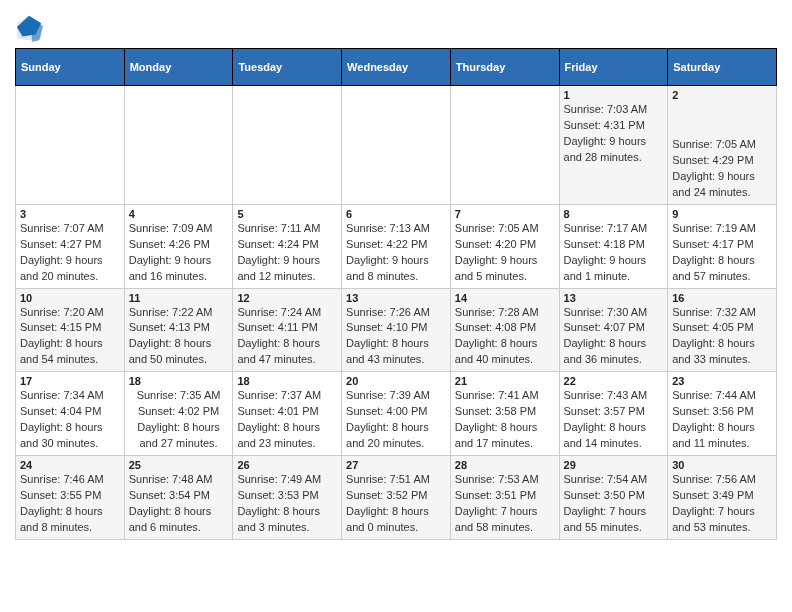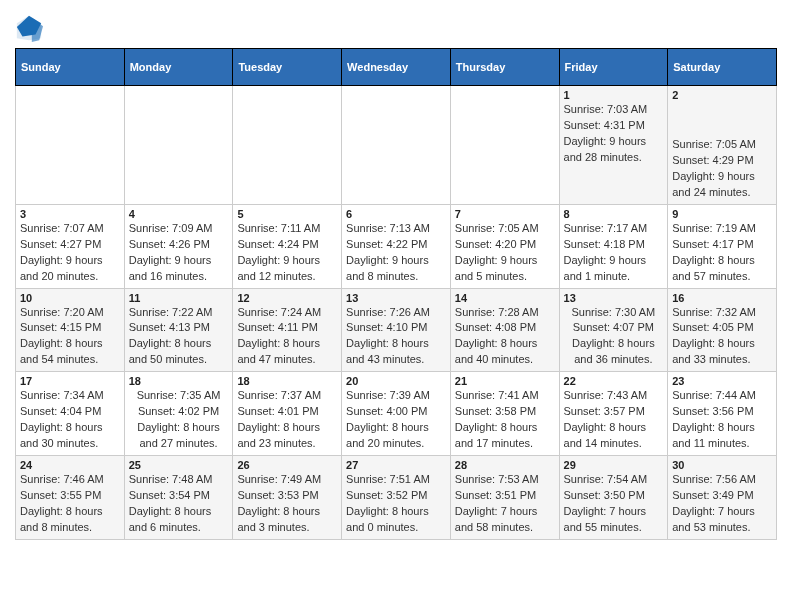--- a/index.html
+++ b/index.html
@@ -231,21 +231,21 @@
           </td>
           <td>
             <span class="day-num">14</span>
             <div class="day-info" style="white-space: pre-line;">Sunrise: 7:28 AM
 Sunset: 4:08 PM
 Daylight: 8 hours
 and 40 minutes.</div>
           </td>
           <td>
             <span class="day-num">13</span>
-            <div class="day-info" style="white-space: pre-line; text-align: center;">Sunrise: 7:30 AM
+            <div class="day-info" style="white-space: pre-line;">Sunrise: 7:30 AM
 Sunset: 4:07 PM
 Daylight: 8 hours
 and 36 minutes.</div>
           </td>
           <td>
             <span class="day-num">16</span>
             <div class="day-info" style="white-space: pre-line;">Sunrise: 7:32 AM
 Sunset: 4:05 PM
 Daylight: 8 hours
 and 33 minutes.</div>

